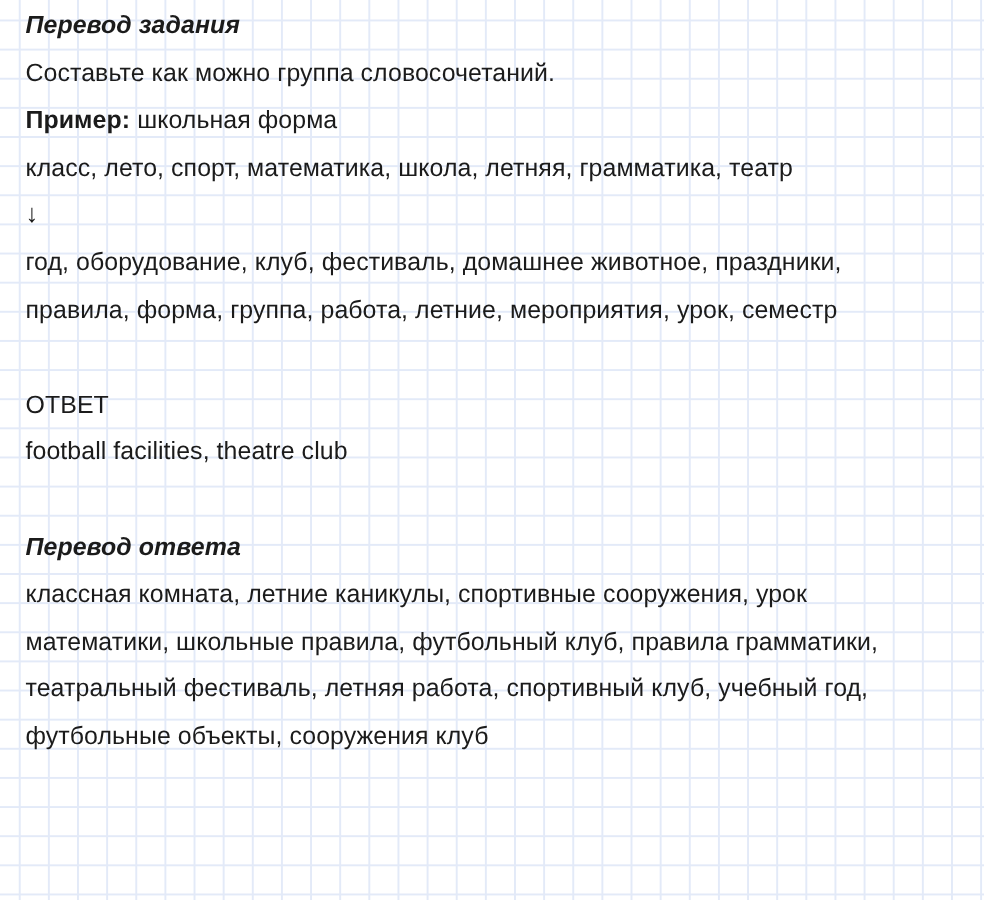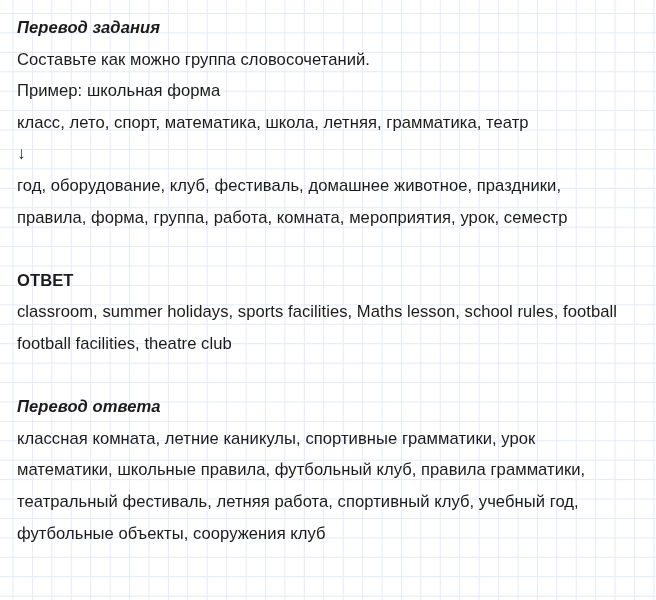--- a/index.html
+++ b/index.html
@@ -16,39 +16,39 @@
         linear-gradient(to right, #e3eaf8 1px, transparent 1px),
         linear-gradient(to bottom, #e3eaf8 1px, transparent 1px);
       background-size: 19.43px 19.43px;
       background-position: 12.5px 13px;
       font-family: "Liberation Sans", sans-serif;
       color: #1b1b1b;
     }
     .content {
       position: absolute;
       left: 17px;
-      top: 12px;
+      top: 1px;
       width: 640px;
     }
     .line {
       font-size: 16.6px;
       line-height: 31.6px;
       height: 31.6px;
       white-space: nowrap;
       letter-spacing: 0.05px;
     }
     .heading-italic {
       font-style: italic;
       font-weight: bold;
     }
     .heading-answer {
-      font-weight: bold;
+      font-weight: normal;
     }
     .bold {
-      font-weight: normal;
+      font-weight: bold;
     }
     .blank {
       height: 31.6px;
     }
     .arrow {
       font-size: 17px;
     }
   </style>
 </head>
 <body>
@@ -57,34 +57,33 @@
 
   <section>
     <div class="line heading-italic">Перевод задания</div>
     <div class="line">Составьте как можно группа словосочетаний.</div>
     <div class="line">
       <span class="bold">Пример:</span><span> школьная форма</span>
     </div>
     <div class="line">класс, лето, спорт, математика, школа, летняя, грамматика, театр</div>
     <div class="line arrow">↓</div>
     <div class="line">год, оборудование, клуб, фестиваль, домашнее животное, праздники,</div>
-    <div class="line">правила, форма, группа, работа, комната, мероприятия, урок, семестр</div>
+    <div class="line">правила, форма, группа, работа, летние, мероприятия, урок, семестр</div>
   </section>
 
   <div class="blank"></div>
 
   <section>
     <div class="line heading-answer">ОТВЕТ</div>
-    <div class="line">classroom, summer holidays, sports facilities, Maths lesson, school rules, football</div>
     <div class="line">football facilities, theatre club</div>
   </section>
 
   <div class="blank"></div>
 
   <section>
     <div class="line heading-italic">Перевод ответа</div>
-    <div class="line">классная комната, летние каникулы, спортивные грамматики, урок</div>
+    <div class="line">классная комната, летние каникулы, спортивные сооружения, урок</div>
     <div class="line">математики, школьные правила, футбольный клуб, правила грамматики,</div>
     <div class="line">театральный фестиваль, летняя работа, спортивный клуб, учебный год,</div>
     <div class="line">футбольные объекты, сооружения клуб</div>
   </section>
 
 </div>
 
 </body></html>

